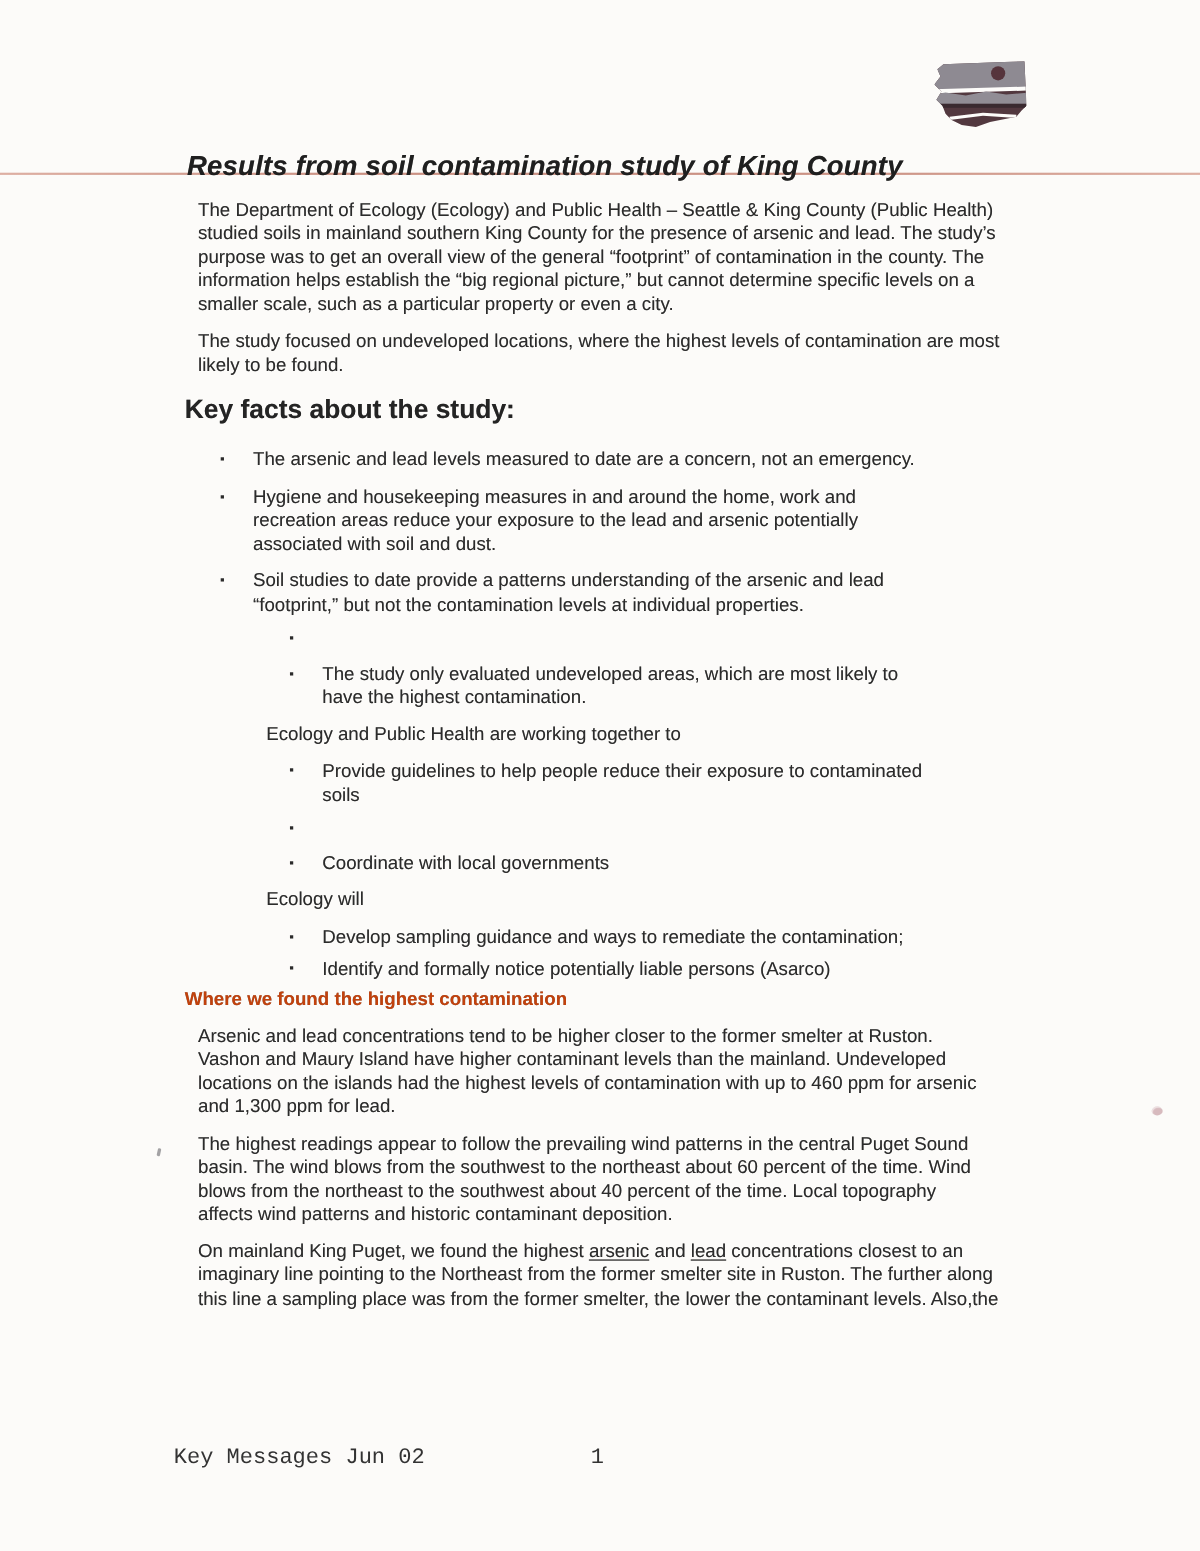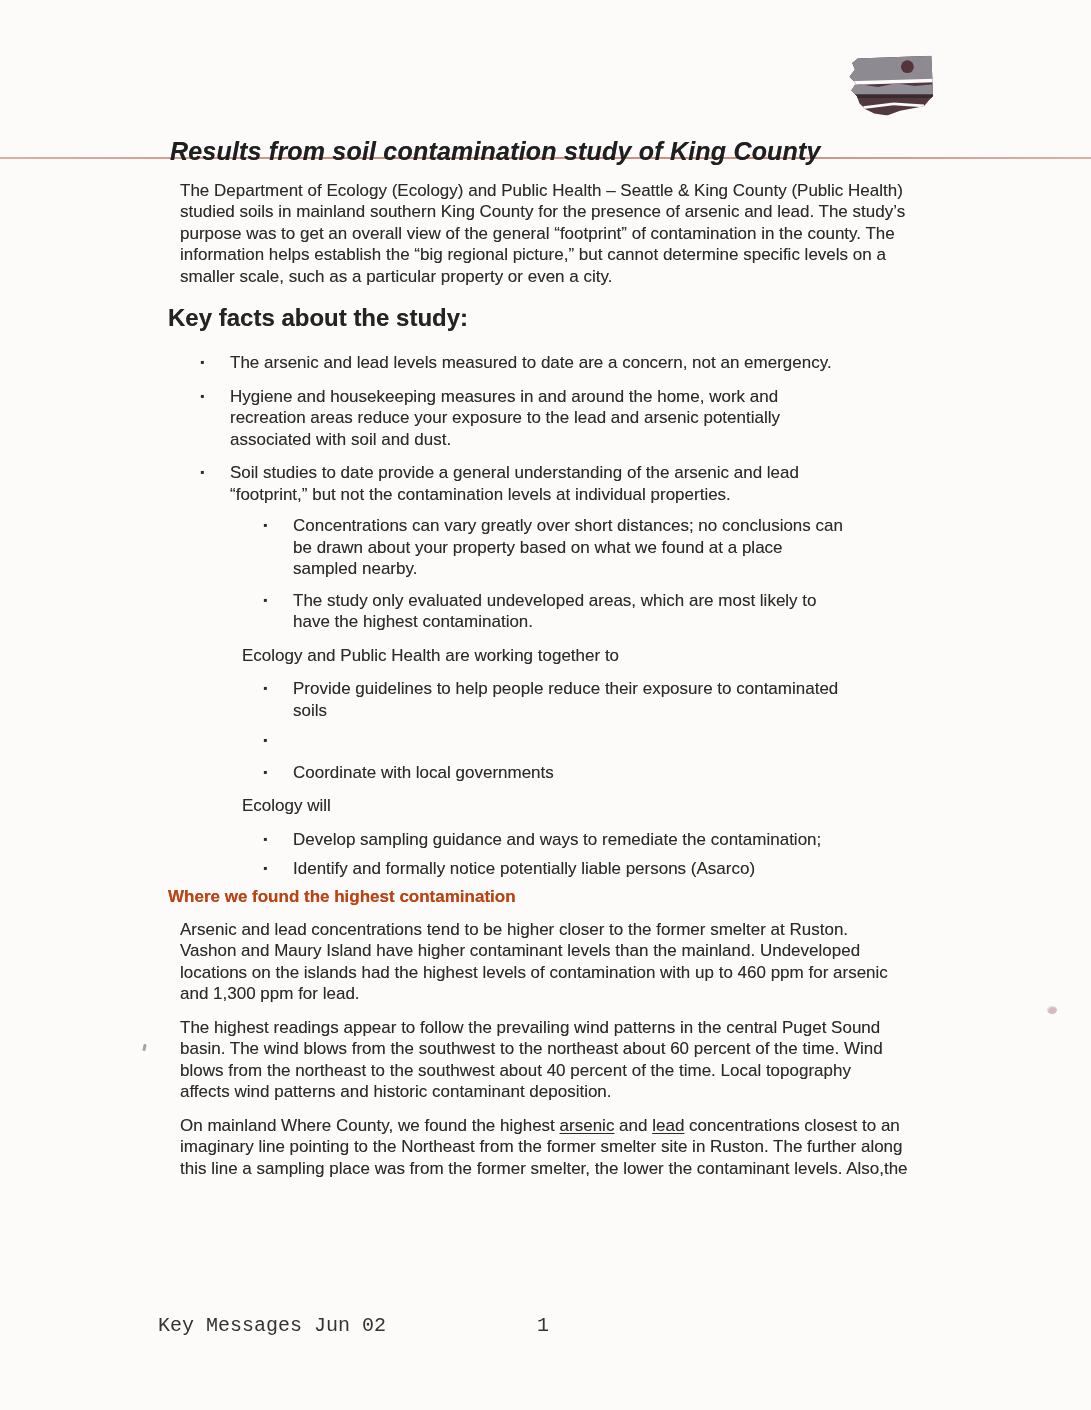--- a/index.html
+++ b/index.html
@@ -159,43 +159,42 @@
 
   <div class="content">
 
     <h1 class="title">Results from soil contamination study of King County</h1>
 
     <p class="body p1">The Department of Ecology (Ecology) and Public Health – Seattle &amp; King County (Public Health)
 studied soils in mainland southern King County for the presence of arsenic and lead. The study’s
 purpose was to get an overall view of the general “footprint” of contamination in the county.  The
 information helps establish the “big regional picture,” but cannot determine specific levels on a
 smaller scale, such as a particular property or even a city.</p>
+    <p class="body p2">The study focused on undeveloped locations, where the highest levels of contamination are most
+likely to be found.</p>
 
     <h2 class="h2">Key facts about the study:</h2>
 
     <div class="li li1 mt19">
       <span class="marker">▪</span>
       <span class="body litext">The arsenic and lead levels measured to date are a concern, not an emergency.</span>
     </div>
     <div class="li li1 mt12">
       <span class="marker">▪</span>
       <span class="body litext">Hygiene and housekeeping measures in and around the home, work and
 recreation areas reduce your exposure to the lead and arsenic potentially
 associated with soil and dust.</span>
     </div>
     <div class="li li1 mt12">
       <span class="marker">▪</span>
-      <span class="body litext">Soil studies to date provide a general understanding of the arsenic and lead
+      <span class="body litext">Soil studies to date provide a patterns understanding of the arsenic and lead
 “footprint,” but not the contamination levels at individual properties.</span>
     </div>
     <div class="li li2 mt10">
       <span class="marker">▪</span>
-      <span class="body litext">Concentrations can vary greatly over short distances; no conclusions can
-be drawn about your property based on what we found at a place
-sampled nearby.</span>
     </div>
     <div class="li li2 mt10">
       <span class="marker">▪</span>
       <span class="body litext">The study only evaluated undeveloped areas, which are most likely to
 have the highest contamination.</span>
     </div>
 
     <p class="body plain mt12">Ecology and Public Health are working together to</p>
 
     <div class="li li2 mt9">
@@ -225,21 +224,21 @@
     <h3 class="h3">Where we found the highest contamination</h3>
 
     <p class="body mt16">Arsenic and lead concentrations tend to be higher closer to the former smelter at Ruston.
 Vashon and Maury Island have higher contaminant levels than the mainland.  Undeveloped
 locations on the islands had the highest levels of contamination with up to 460 ppm for arsenic
 and 1,300 ppm for lead.</p>
     <p class="body mt16">The highest readings appear to follow the prevailing wind patterns in the central Puget Sound
 basin.  The wind blows from the southwest to the northeast about 60 percent of the time.  Wind
 blows from the northeast to the southwest about 40 percent of the time.   Local topography
 affects wind patterns and historic contaminant deposition.</p>
-    <p class="body mt20"><span>On mainland Where County, we found the highest </span><span class="u">arsenic</span><span> and </span><span class="u">lead</span><span> concentrations closest to an
+    <p class="body mt20"><span>On mainland King Puget, we found the highest </span><span class="u">arsenic</span><span> and </span><span class="u">lead</span><span> concentrations closest to an
 imaginary line pointing to the Northeast from the former smelter site in Ruston.  The further along
 this line a sampling place was from the former smelter, the lower the contaminant levels.  Also,the</span></p>
 
   </div>
 
   <div class="footer-left serif">Key Messages Jun 02</div>
   <div class="footer-page serif">1</div>
 
   <div class="artifact-dot"></div>
   <div class="artifact-speck"></div>

